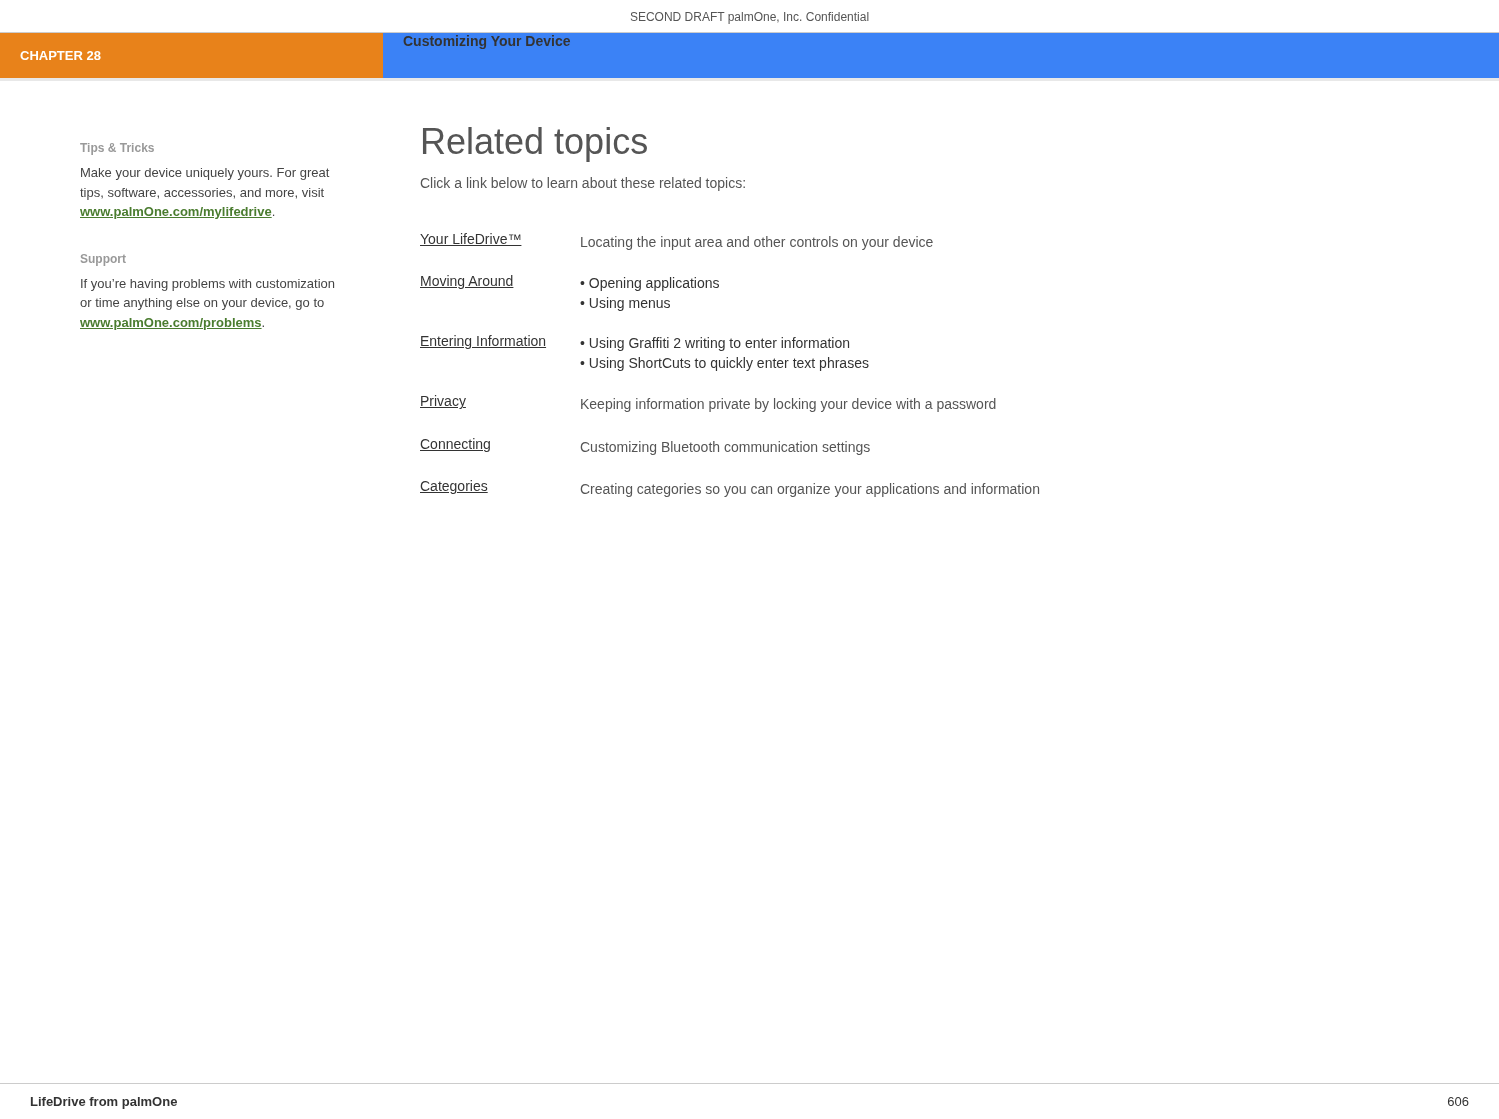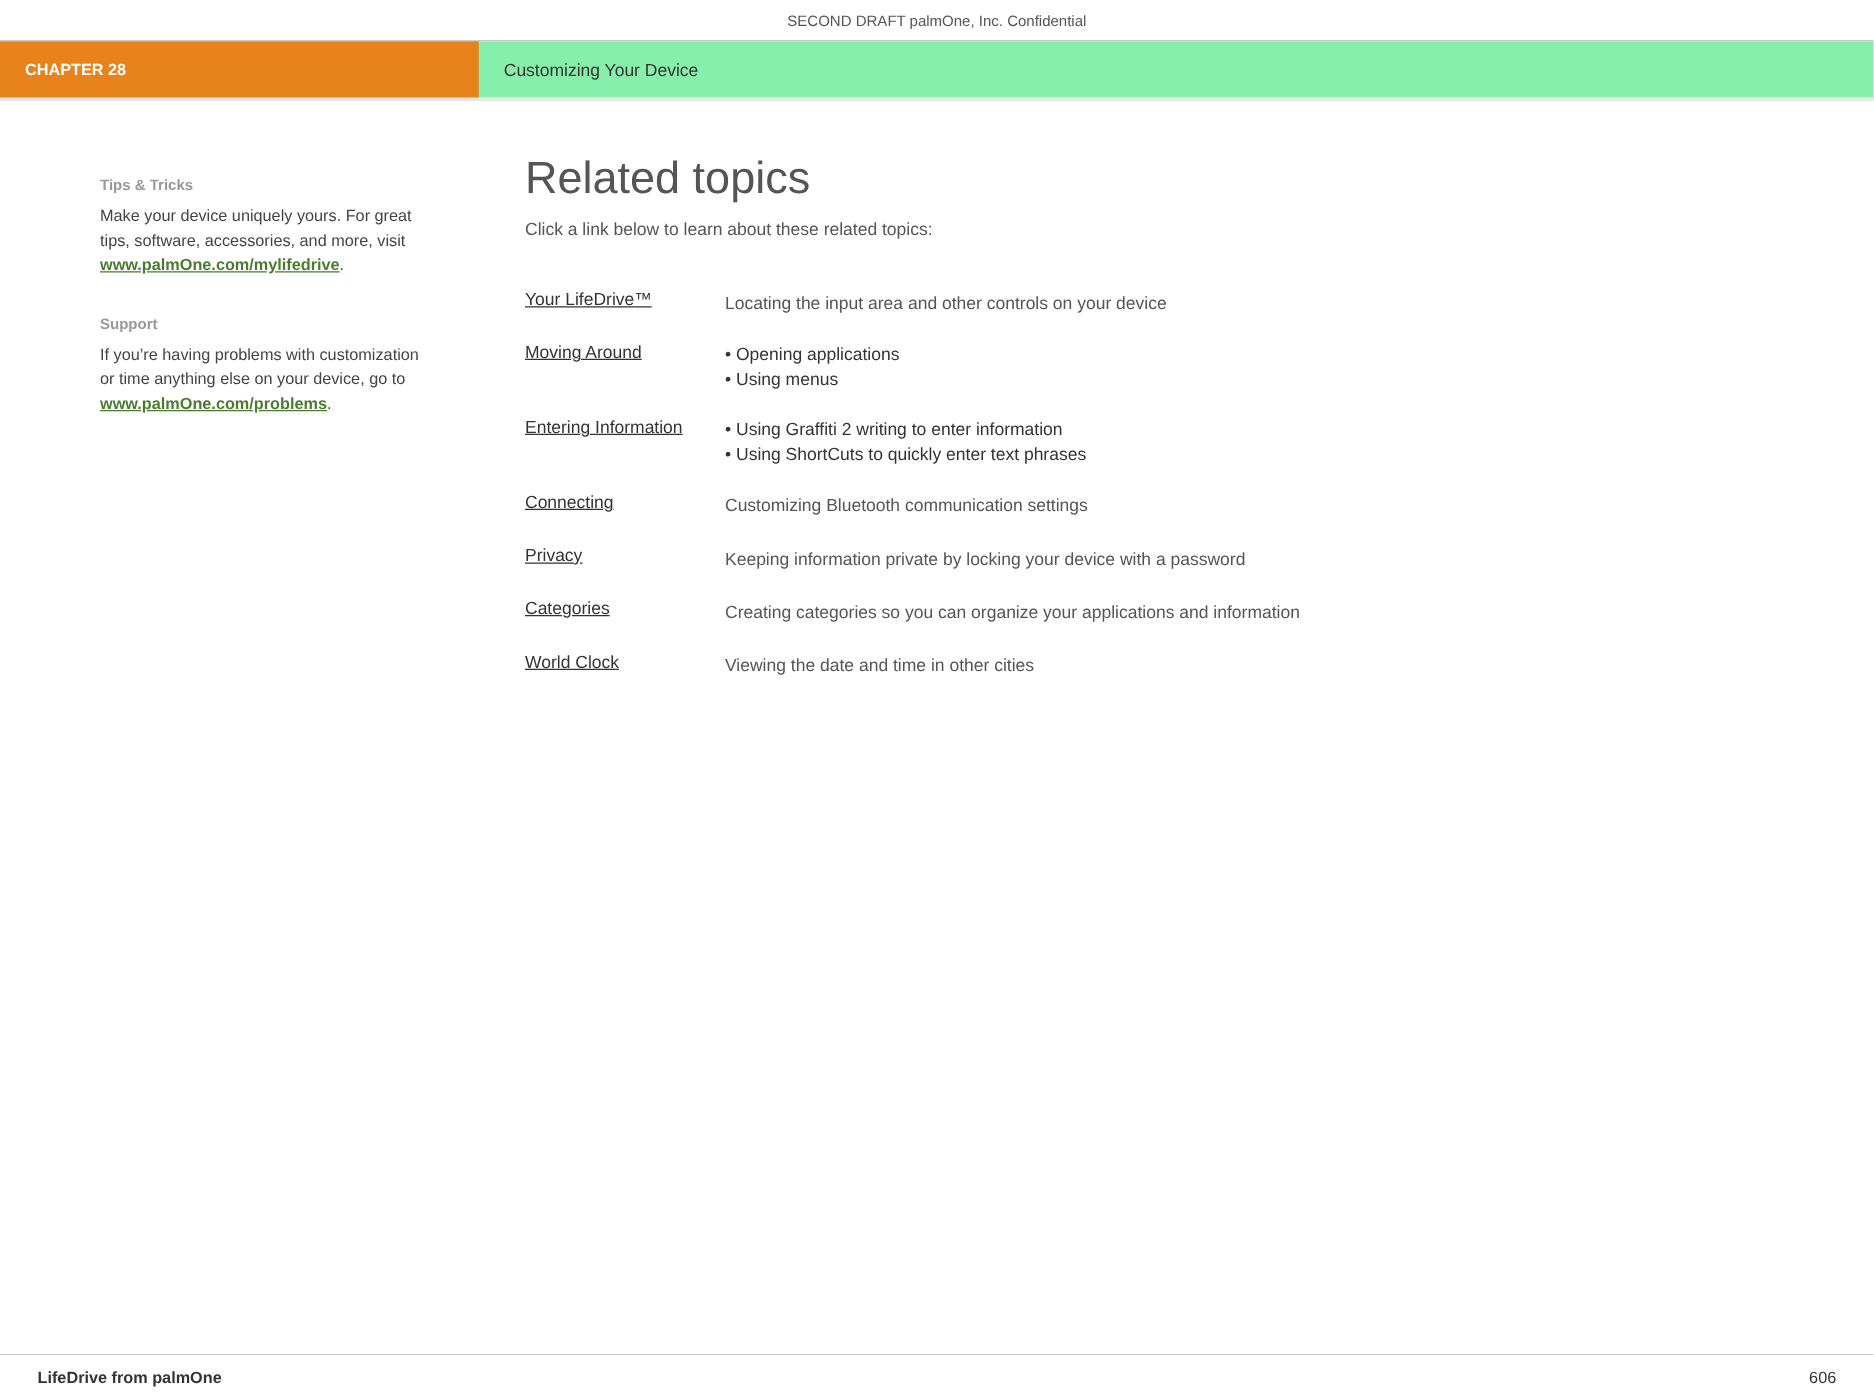--- a/index.html
+++ b/index.html
@@ -33,27 +33,27 @@
       font-weight: bold;
       font-size: 13px;
       padding: 0 20px;
       display: flex;
       align-items: center;
       width: 380px;
       flex-shrink: 0;
     }
 
     .chapter-title {
-      background-color: #86efac;
-      color: #333;
-      font-weight: normal;
+      background-color: #3b82f6;
+      color: #333;
+      font-weight: bold;
       font-size: 14px;
       padding: 0 20px;
       display: flex;
-      align-items: center;
+      align-items: flex-start;
       flex: 1;
       border-left: 3px solid #e8821a;
     }
 
     .main-content {
       display: flex;
       padding: 40px 0 0 0;
     }
 
     .sidebar {
@@ -228,34 +228,30 @@
           <tr>
             <td class="topic-link-cell"><a class="topic-link">Entering Information</a></td>
             <td>
               <ul class="bullet-list">
                 <li>Using Graffiti 2 writing to enter information</li>
                 <li>Using ShortCuts to quickly enter text phrases</li>
               </ul>
             </td>
           </tr>
           <tr>
+            <td class="topic-link-cell"><a class="topic-link">Privacy</a></td>
+            <td class="topic-description">Keeping information private by locking your device with a password</td>
+          </tr>
+          <tr>
             <td class="topic-link-cell"><a class="topic-link">Connecting</a></td>
             <td class="topic-description">Customizing Bluetooth communication settings</td>
           </tr>
           <tr>
-            <td class="topic-link-cell"><a class="topic-link">Privacy</a></td>
-            <td class="topic-description">Keeping information private by locking your device with a password</td>
-          </tr>
-          <tr>
             <td class="topic-link-cell"><a class="topic-link">Categories</a></td>
             <td class="topic-description">Creating categories so you can organize your applications and information</td>
-          </tr>
-          <tr>
-            <td class="topic-link-cell"><a class="topic-link">World Clock</a></td>
-            <td class="topic-description">Viewing the date and time in other cities</td>
           </tr>
         </tbody>
     </table>
   </div>
 </div>
 
 <div class="footer">
   <span class="footer-brand">LifeDrive from palmOne</span>
   <span class="footer-page">606</span>
 </div>

